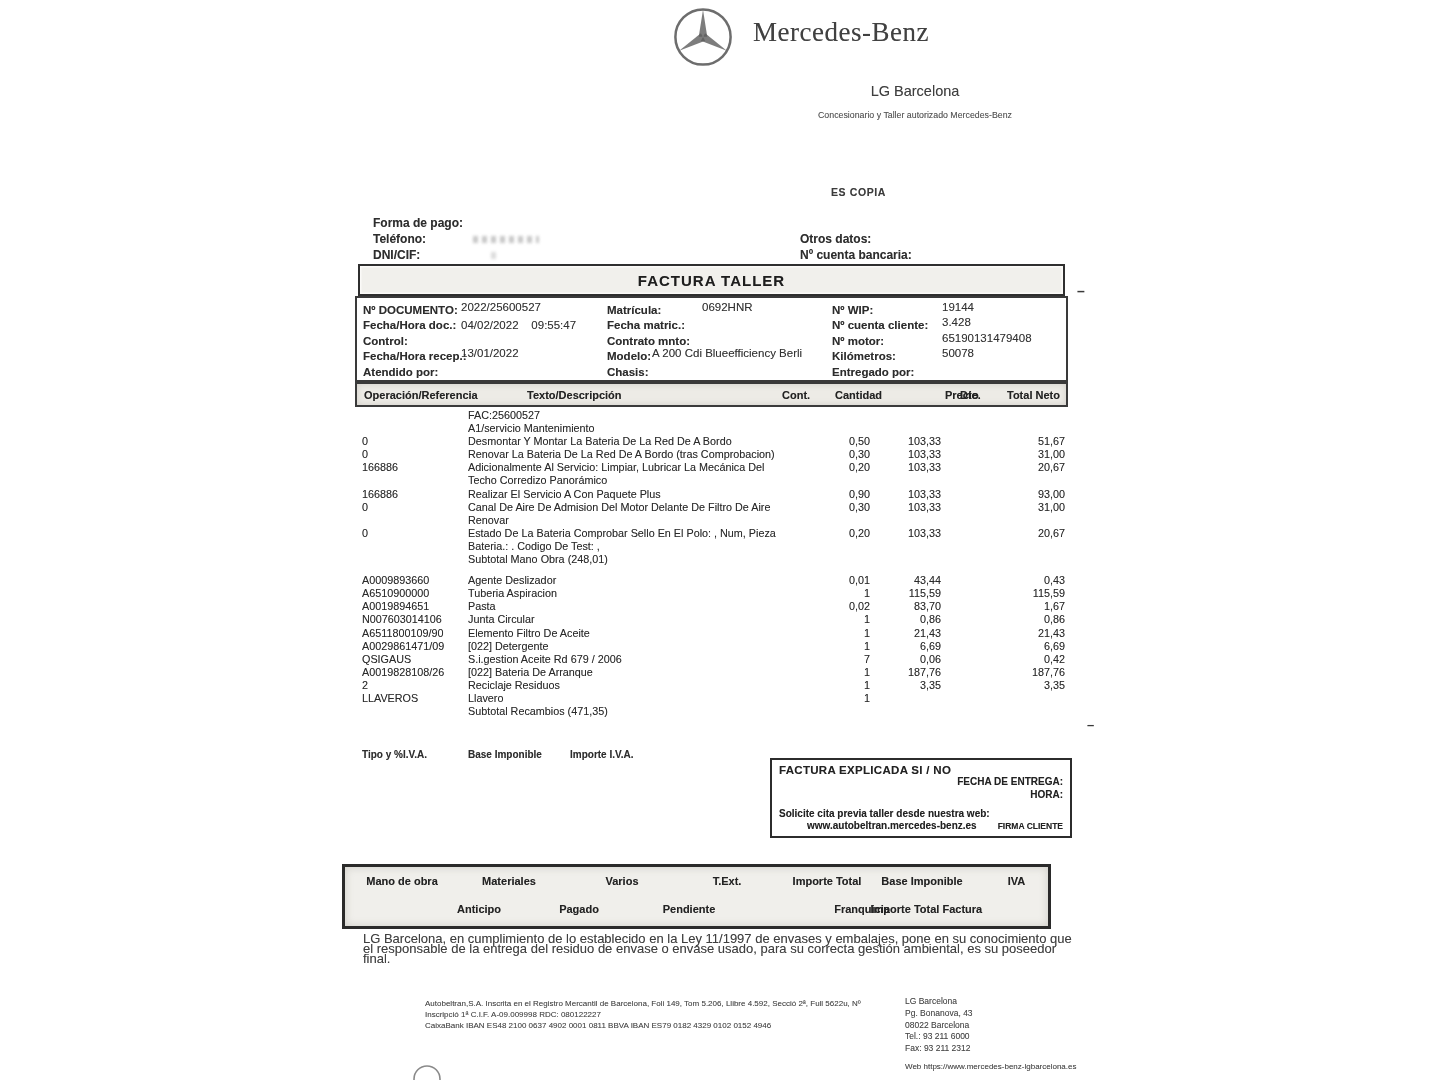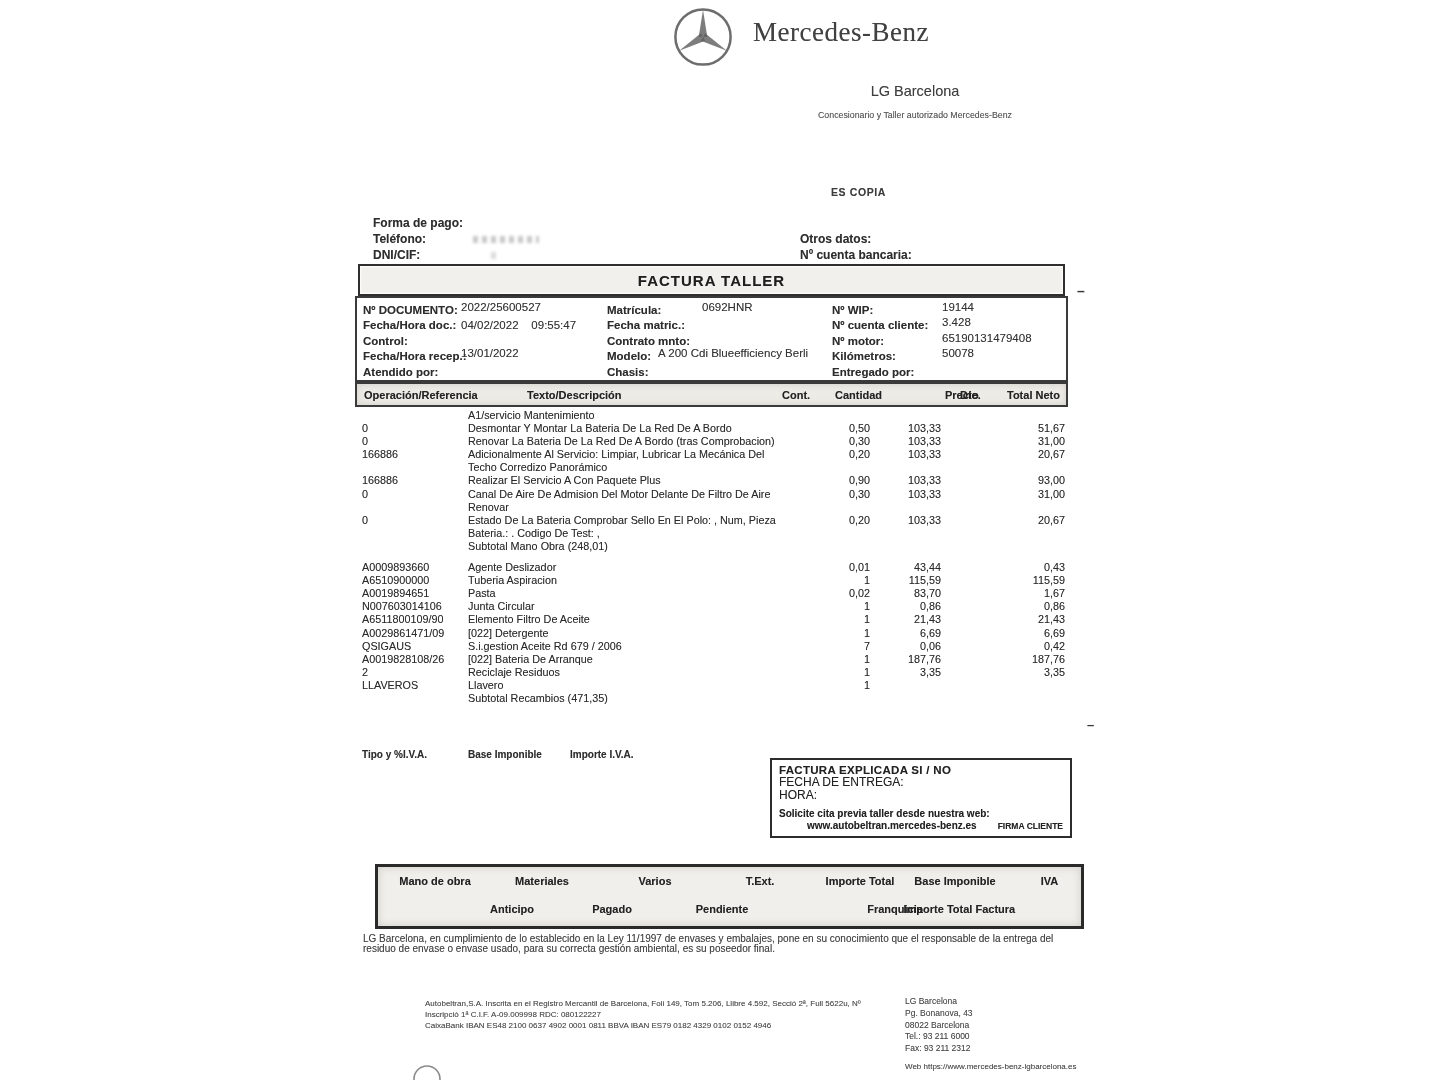--- a/index.html
+++ b/index.html
@@ -46,21 +46,21 @@
   .info-box { position:absolute; left:355px; top:296px; width:713px; height:86px;
     border:2px solid #3a3a3a; background:#fff; }
   .ib-col { position:absolute; top:5px; font-size:11.5px; line-height:15.4px; white-space:nowrap; }
   .ib-col1 { left:6px; }
   .ib-col2 { left:250px; }
   .ib-col3 { left:475px; }
   .ib-label { display:inline-block; font-weight:bold; color:#2c2c2c; }
   .ib-col1 .ib-label { width:98px; }
   .ib-col2 .ib-label { width:95px; }
   .ib-col3 .ib-label { width:110px; }
-  .ib-row.tight .ib-label { width:auto; margin-right:7px; }
+  .ib-row.tight .ib-label { width:auto; margin-right:1px; }
   .ib-val { white-space:pre; color:#333; }
   .raise { position:relative; top:-3px; }
 
   
   .items-header { position:absolute; left:355px; top:382px; width:713px; height:25px;
     border:2px solid #3a3a3a; background:#edebe6; box-shadow:inset 0 0 6px rgba(120,115,105,0.25);
     font-weight:bold; font-size:11px; color:#232323; }
   .items-header span { position:absolute; top:5px; white-space:nowrap; }
   .h-oper  { left:7px; }
   .h-texto { left:170px; }
@@ -89,40 +89,40 @@
     font-weight:bold; color:#2e2e2e; }
   .iva-row span { position:absolute; top:0; white-space:nowrap; }
   .iva-tipo { left:7px; }
   .iva-base { left:113px; }
   .iva-importe { left:215px; }
 
   
   .exp-box { position:absolute; left:770px; top:758px; width:302px; height:80px;
     border:2px solid #2c2c2c; padding:4px 7px; background:#fff; }
   .exp-title { font-size:11.5px; font-weight:bold; letter-spacing:0.3px; color:#222; }
-  .exp-line { font-size:12px; font-weight:normal; line-height:12.5px; color:#222; }
+  .exp-line { font-size:10px; font-weight:bold; line-height:12.5px; color:#222;text-align:right; }
   .exp-cta { font-size:10px; font-weight:bold; margin-top:7px; color:#222; }
   .exp-bottom { display:flex; justify-content:space-between; align-items:flex-end; margin-top:1px; }
   .exp-web { font-size:10px; font-weight:bold; margin-left:28px; color:#222; }
   .exp-firma { font-size:8.5px; font-weight:bold; color:#222; }
 
   
-  .summary-box { position:absolute; left:375px; top:864px; width:709px; height:65px;
+  .summary-box { position:absolute; left:342px; top:864px; width:709px; height:65px;
     border:3px solid #2a2a2a; background:#f0efeb; box-shadow:inset 0 0 8px rgba(120,115,105,0.28); }
   .summary-box span { position:absolute; font-size:11px; font-weight:bold; white-space:nowrap;
     color:#232323; transform:translateX(-50%); }
   .s-r1 { top:8px; } .s-r2 { top:36px; }
   .s1-0 { left:57px; }  .s1-1 { left:164px; } .s1-2 { left:277px; } .s1-3 { left:382px; }
   .s1-4 { left:482px; } .s1-5 { left:577px; }
   .s1-6 { left:auto; right:14px; transform:none; }
   .s2-0 { left:134px; } .s2-1 { left:234px; } .s2-2 { left:344px; } .s2-3 { left:517px; }
   .s2-4 { left:auto; right:10px; transform:none; }
 
   
-  .legal { position:absolute; left:363px; top:934px; width:712px; font-size:10px;
+  .legal { position:absolute; left:363px; top:934px; width:712px; font-size:13px;
     color:#3f3f3f; line-height:10px; }
   .footer-left { position:absolute; left:425px; top:999px; width:446px; font-size:8px;
     color:#4a4a4a; line-height:10.5px; }
   .footer-left .bank { margin-top:1px; }
   .footer-right { position:absolute; left:905px; top:996px; font-size:8.5px;
     color:#4a4a4a; line-height:11.8px; }
   .web-line { position:absolute; left:905px; top:1062px; font-size:8px; color:#4a4a4a; }
   .bottom-arc { position:absolute; left:412px; top:1064px; }
 </style>
 </head>
@@ -197,20 +197,30 @@
     <span class="h-cant txt">Cantidad</span>
     <span class="h-precio txt">Precio</span>
     <span class="h-dte txt">Dte.</span>
     <span class="h-total txt">Total Neto</span>
   </div>
 
   <div class="items">
       <div class="item-row">
         <span class="c-ref"></span>
         <span class="c-desc">
+          <span class="desc-line txt">FAC:25600527</span>
+        </span>
+        <span class="c-num c-cant"></span>
+        <span class="c-num c-precio"></span>
+        <span class="c-num c-dte"></span>
+        <span class="c-num c-total"></span>
+      </div>
+      <div class="item-row">
+        <span class="c-ref"></span>
+        <span class="c-desc">
           <span class="desc-line txt">A1/servicio Mantenimiento</span>
         </span>
         <span class="c-num c-cant"></span>
         <span class="c-num c-precio"></span>
         <span class="c-num c-dte"></span>
         <span class="c-num c-total"></span>
       </div>
       <div class="item-row">
         <span class="c-ref txt">0</span>
         <span class="c-desc">

